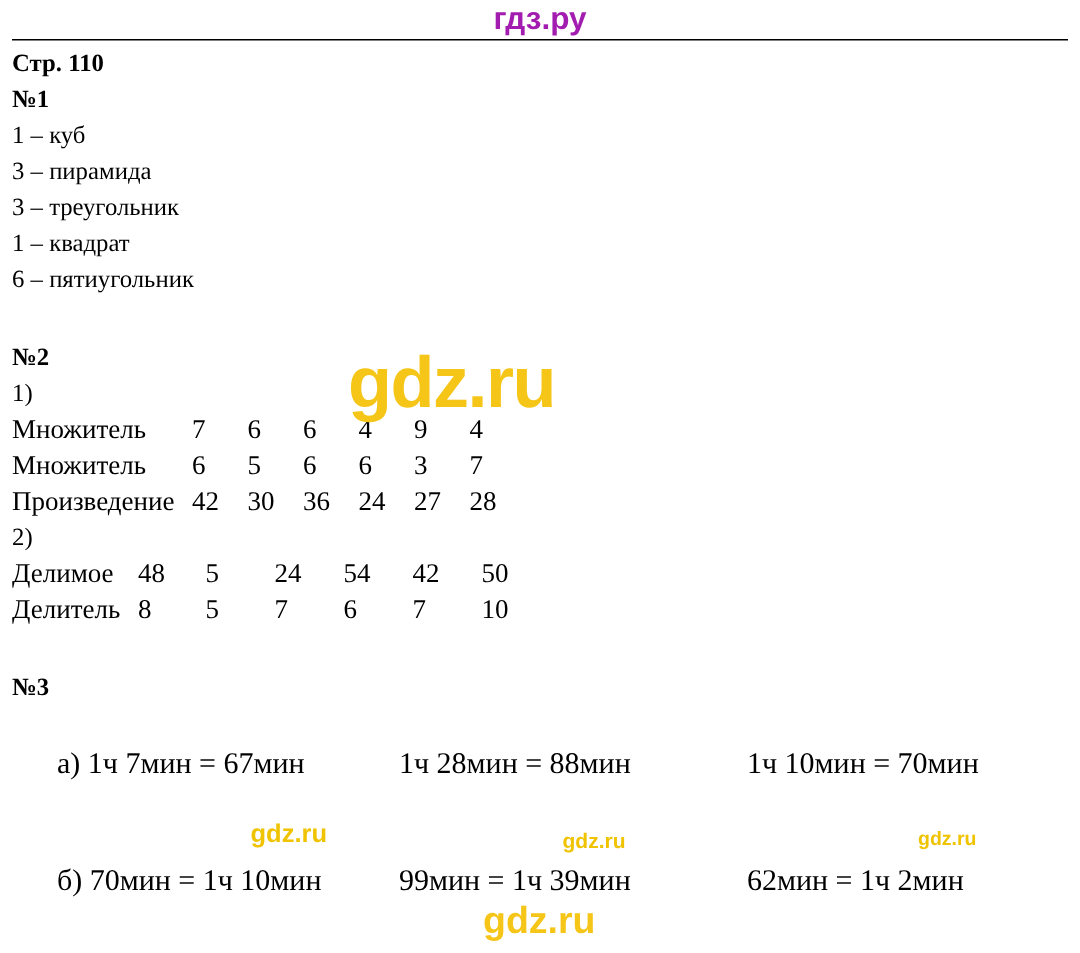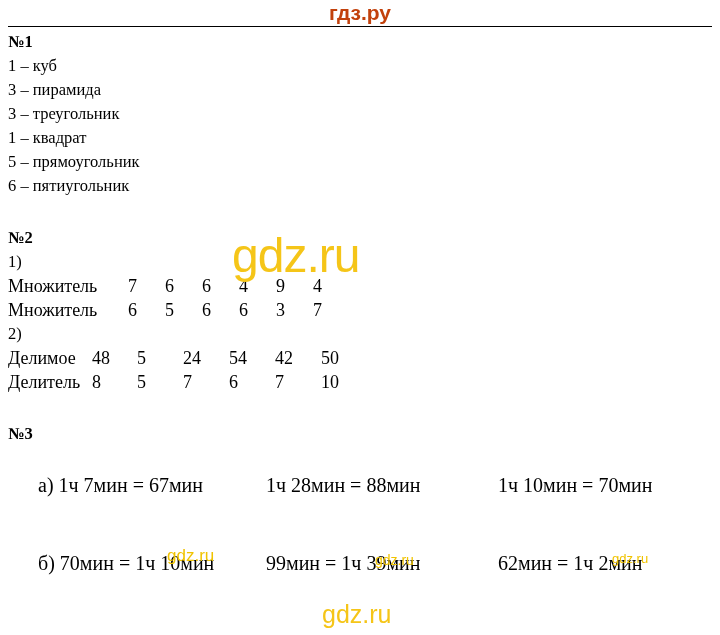--- a/index.html
+++ b/index.html
@@ -23,21 +23,21 @@
   .top-logo {
     position: absolute;
     top: 0;
     left: 0;
     width: 720px;
     height: 26px;
     text-align: center;
     font-family: "Liberation Sans", sans-serif;
     font-weight: bold;
     font-size: 21px;
-    color: #c2410c;
+    color: #a21caf;
     line-height: 26px;
     letter-spacing: 0px;
   }
   .rule {
     position: absolute;
     left: 8px;
     top: 26px;
     width: 704px;
     height: 1px;
     background: #000000;
@@ -84,21 +84,21 @@
     position: relative;
   }
   .t3row .c1 { display: inline-block; width: 228px; }
   .t3row .c2 { display: inline-block; width: 232px; }
   .t3row .c3 { display: inline-block; }
 
   
   .wm {
     position: absolute;
     font-family: "Liberation Sans", sans-serif;
-    font-weight: normal;
+    font-weight: bold;
     color: #f0c300;
     pointer-events: none;
     user-select: none;
   }
   .wm-big {
     font-size: 48px;
     color: #f5c518;
     left: 232px;
     top: 228px;
     letter-spacing: -1px;
@@ -116,27 +116,27 @@
 </head>
 <body>
 
 <div class="page">
 
   <div class="top-logo">гдз.ру</div>
   <div class="rule"></div>
 
   <div class="content">
 
+    <div class="line bold">Стр. 110</div>
 
     <div class="line bold">№1</div>
     <div class="line">1 – куб</div>
     <div class="line">3 – пирамида</div>
     <div class="line">3 – треугольник</div>
     <div class="line">1 – квадрат</div>
-    <div class="line">5 – прямоугольник</div>
     <div class="line">6 – пятиугольник</div>
 
     <div class="gap-lg"></div>
 
     <div class="line bold">№2</div>
     <div class="line">1)</div>
 
     <table class="numtable t1">
       <tbody>
         <tr>
@@ -149,20 +149,29 @@
           <td class="v">4</td>
         </tr>
         <tr>
           <td class="lbl">Множитель</td>
           <td class="v">6</td>
           <td class="v">5</td>
           <td class="v">6</td>
           <td class="v">6</td>
           <td class="v">3</td>
           <td class="v">7</td>
+        </tr>
+        <tr>
+          <td class="lbl">Произведение</td>
+          <td class="v">42</td>
+          <td class="v">30</td>
+          <td class="v">36</td>
+          <td class="v">24</td>
+          <td class="v">27</td>
+          <td class="v">28</td>
         </tr>
       </tbody>
     </table>
 
     <div class="line">2)</div>
 
     <table class="numtable t2">
       <tbody>
         <tr>
           <td class="lbl">Делимое</td>

